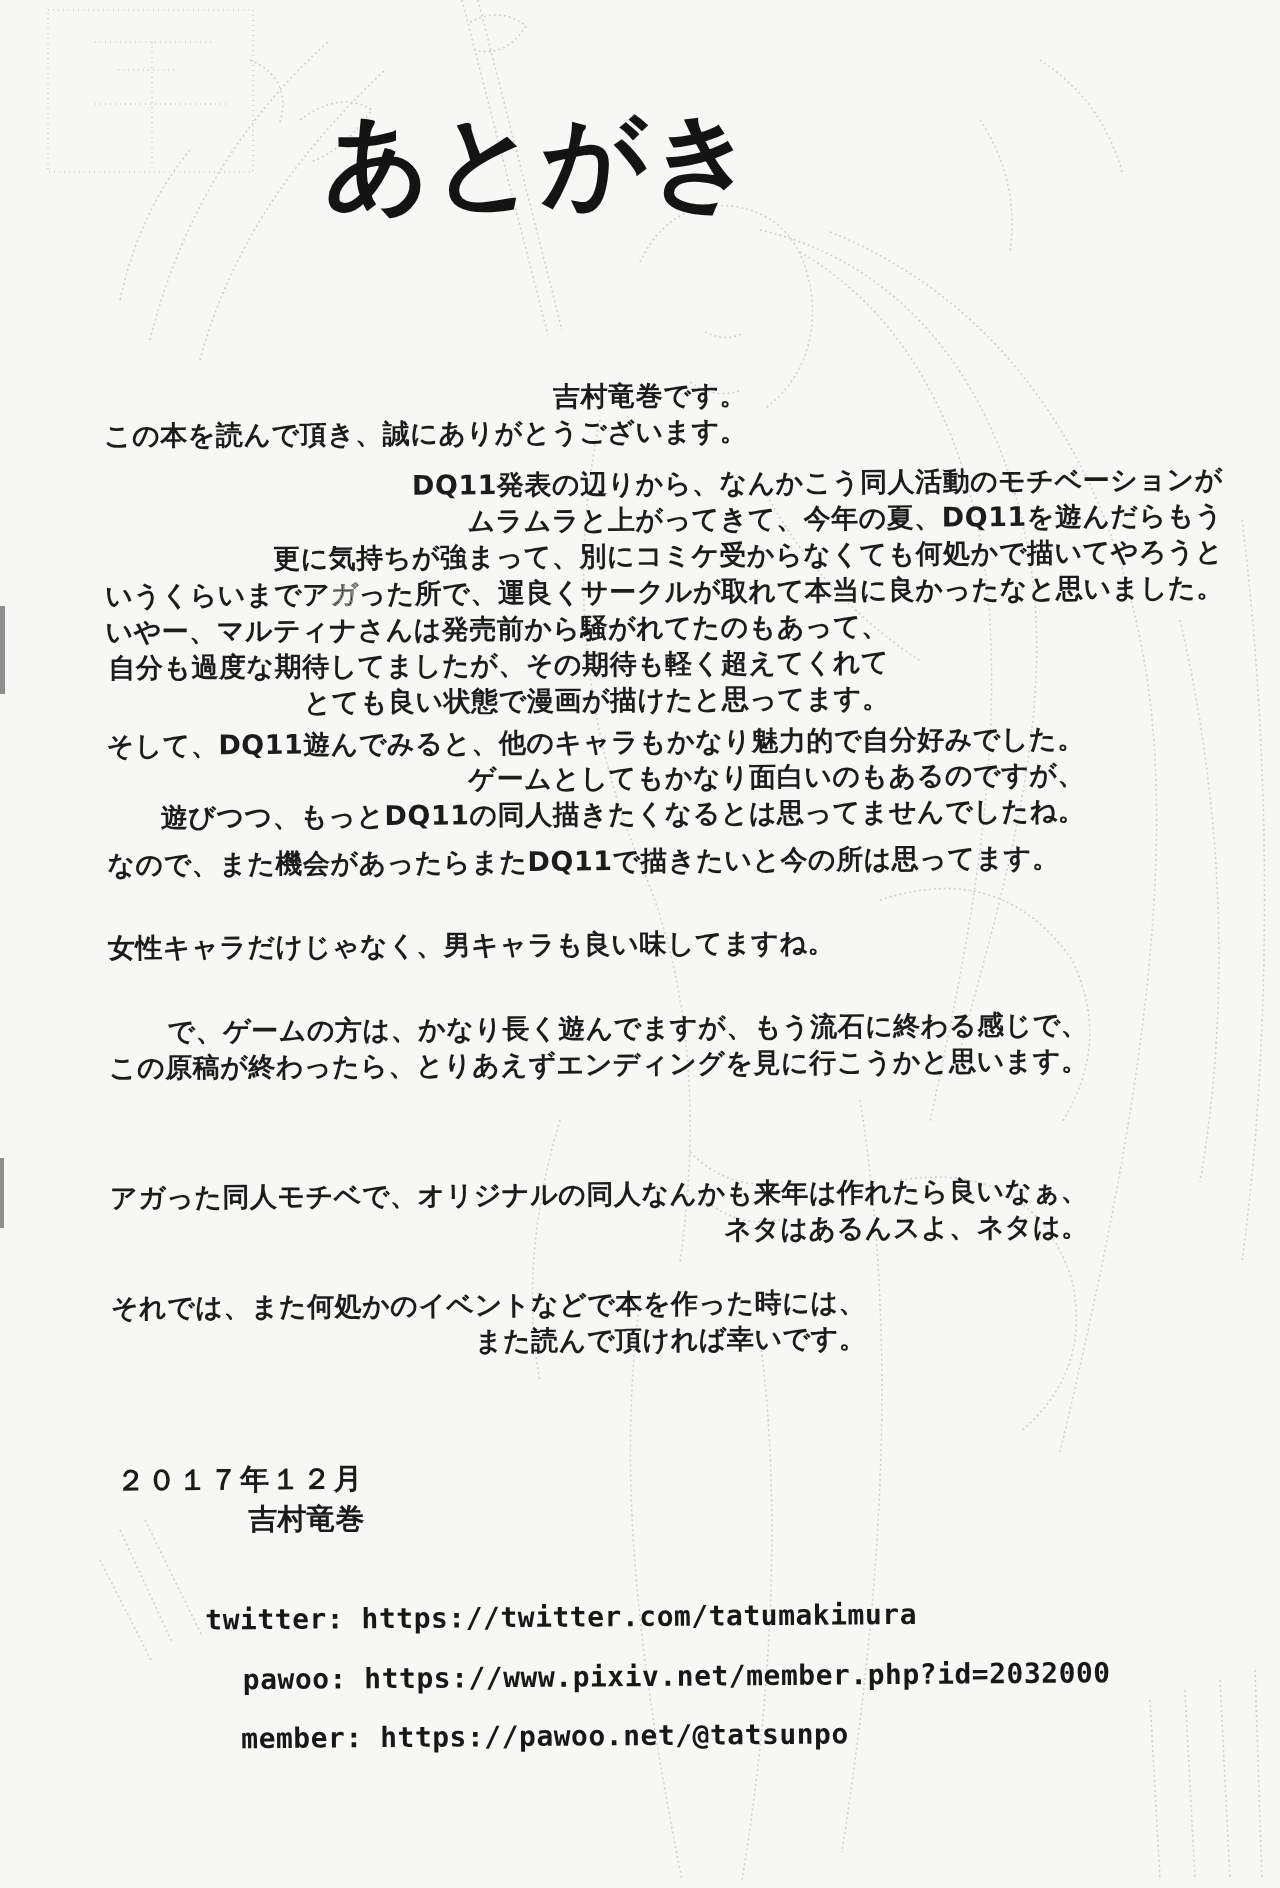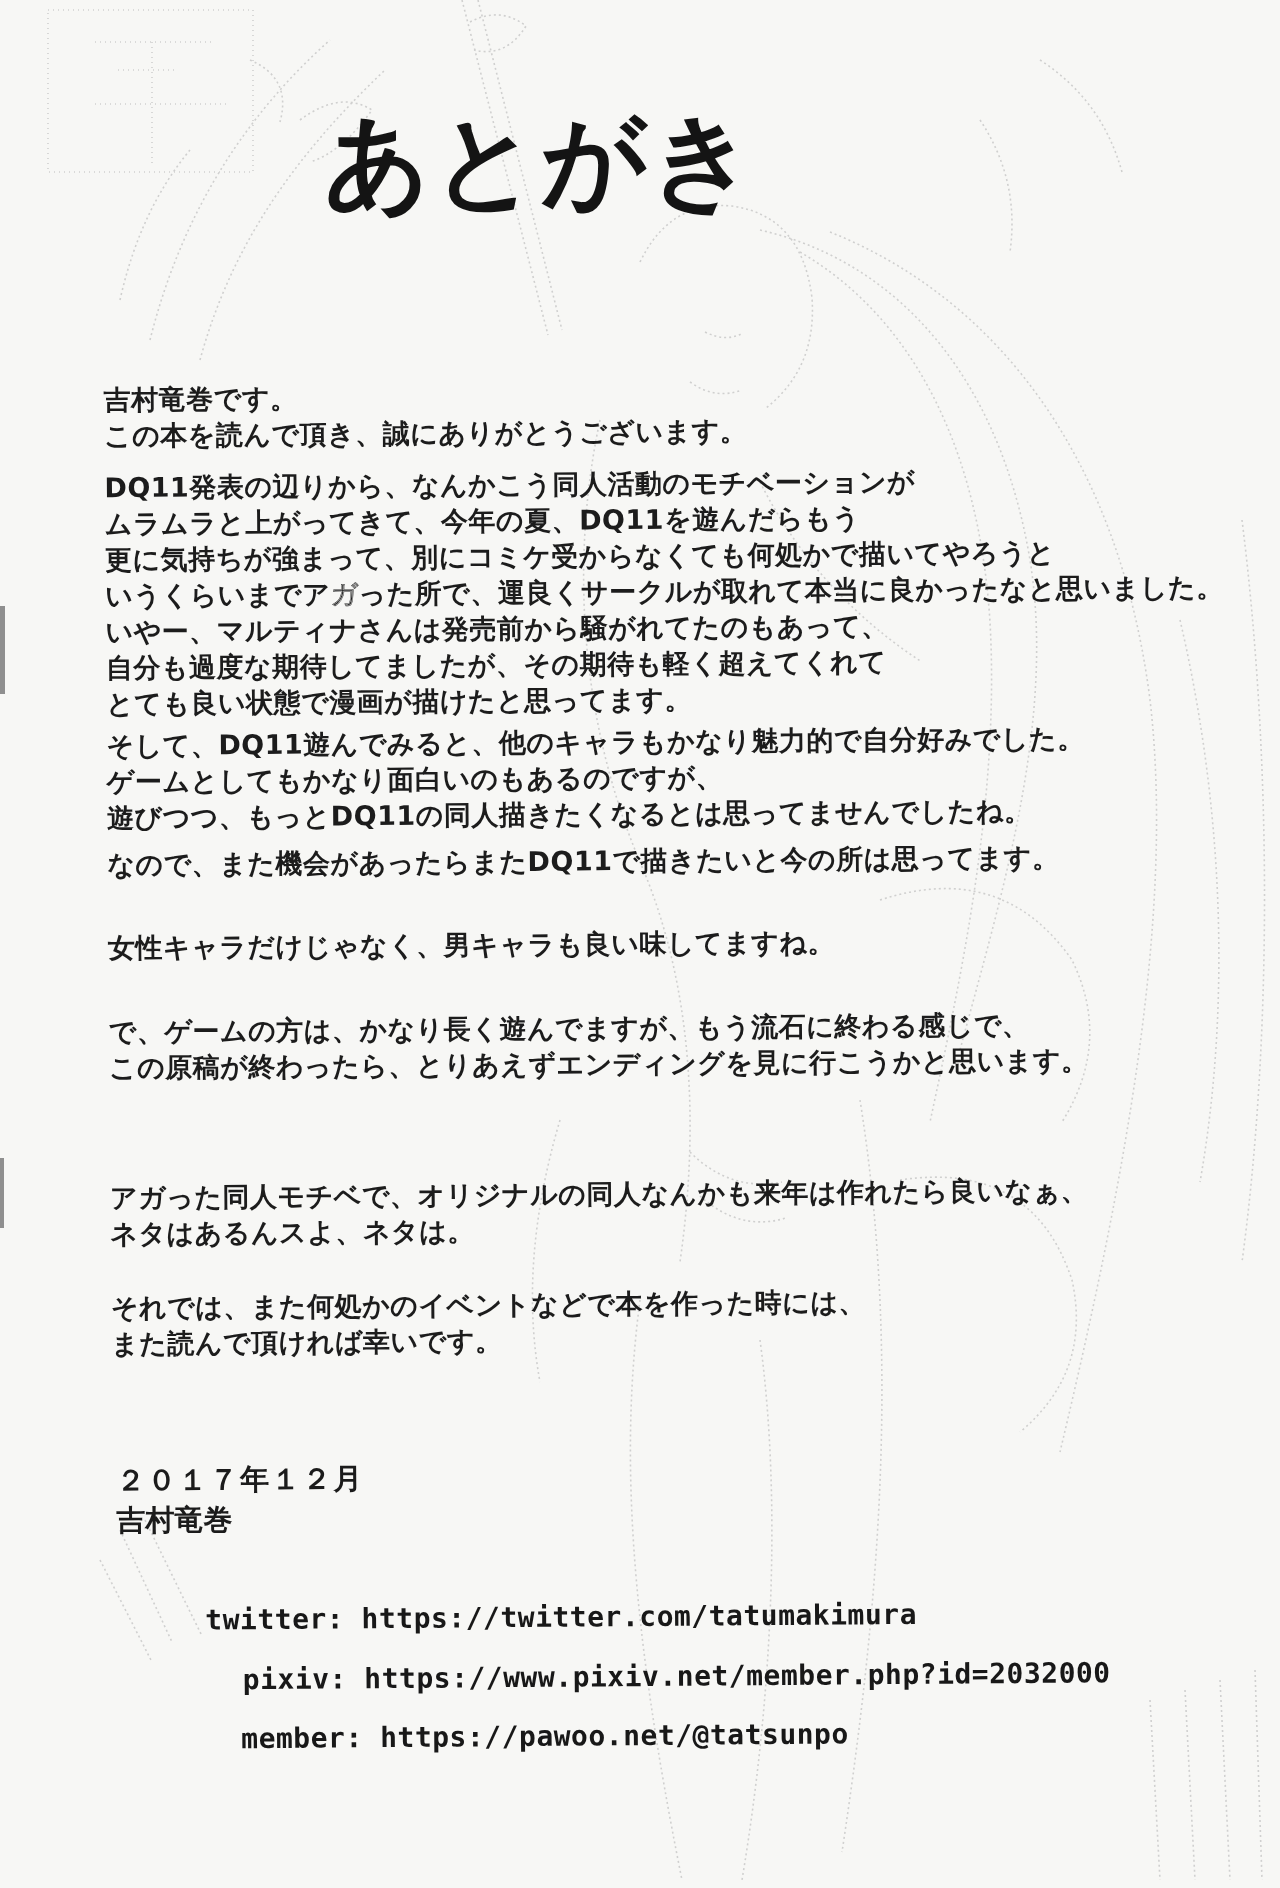--- a/index.html
+++ b/index.html
@@ -2,21 +2,21 @@
 <html><head>
 <meta charset="utf-8">
 <style>
   html,body{margin:0;padding:0;}
   body{
     width:1280px;height:1888px;position:relative;overflow:hidden;
     background:#f7f7f5;
     font-family:"DejaVu Sans",sans-serif;
     color:#1b1b1b;
   }
-  .page{position:absolute;inset:0;}
+  .page{position:absolute;inset:0;text-align:right;}
   .sketch{position:absolute;left:0;top:0;width:1280px;height:1888px;pointer-events:none;}
   .content{position:absolute;inset:0;transform:rotate(-0.45deg);transform-origin:50% 50%;}
   .title{
     position:absolute;left:330px;top:92px;margin:0;
     font-size:104px;font-weight:900;letter-spacing:2px;color:#141414;
     font-family:"DejaVu Sans",sans-serif;
   }
   .para{
     position:absolute;left:108px;
     font-size:27px;font-weight:bold;line-height:36px;
@@ -144,18 +144,18 @@
       <div>また読んで頂ければ幸いです。</div>
     </section>
 
     <div class="signoff">
       <div class="date">２０１７年１２月</div>
       <div class="name">吉村竜巻</div>
     </div>
 
     <div class="links">
       <div class="link-line link-0"><span>twitter:</span> <span>https://twitter.com/tatumakimura</span></div>
-      <div class="link-line link-1"><span>pixiv:</span> <span>https://www.pixiv.net/member.php?id=2032000</span></div>
+      <div class="link-line link-1"><span>pawoo:</span> <span>https://www.pixiv.net/member.php?id=2032000</span></div>
       <div class="link-line link-2"><span>member:</span> <span>https://pawoo.net/@tatsunpo</span></div>
     </div>
 
   </div>
 </div>
 
 </body></html>

